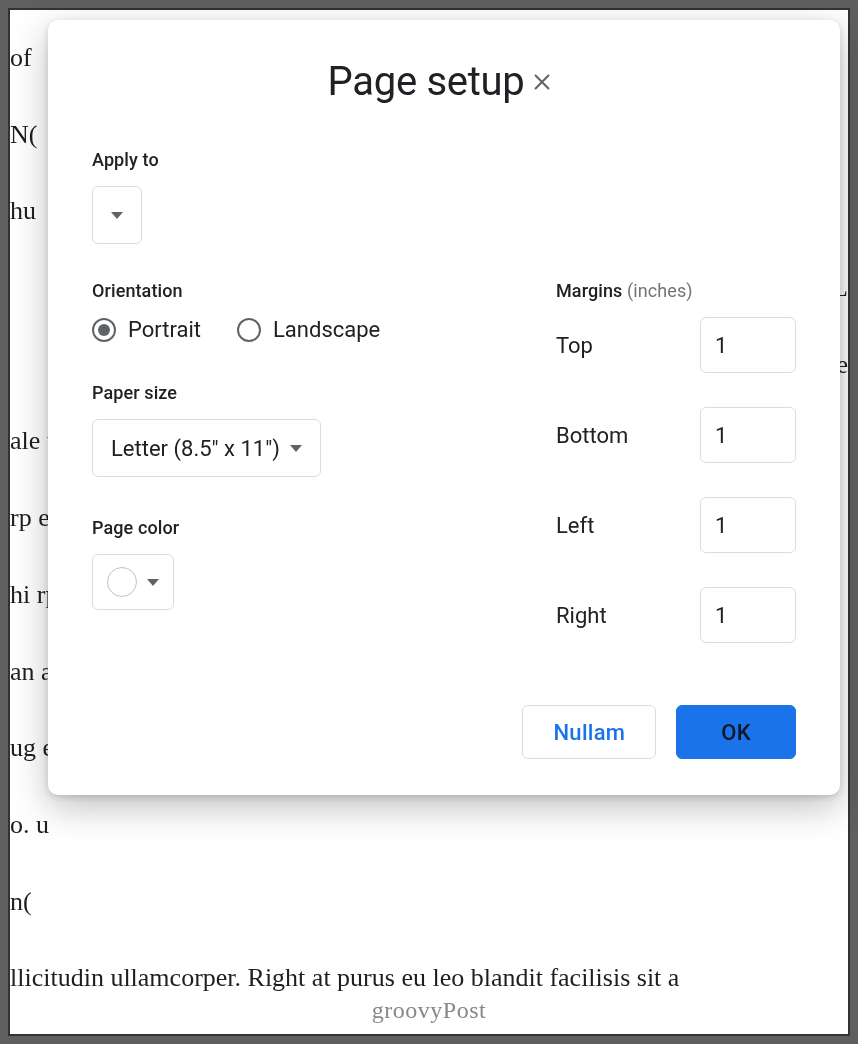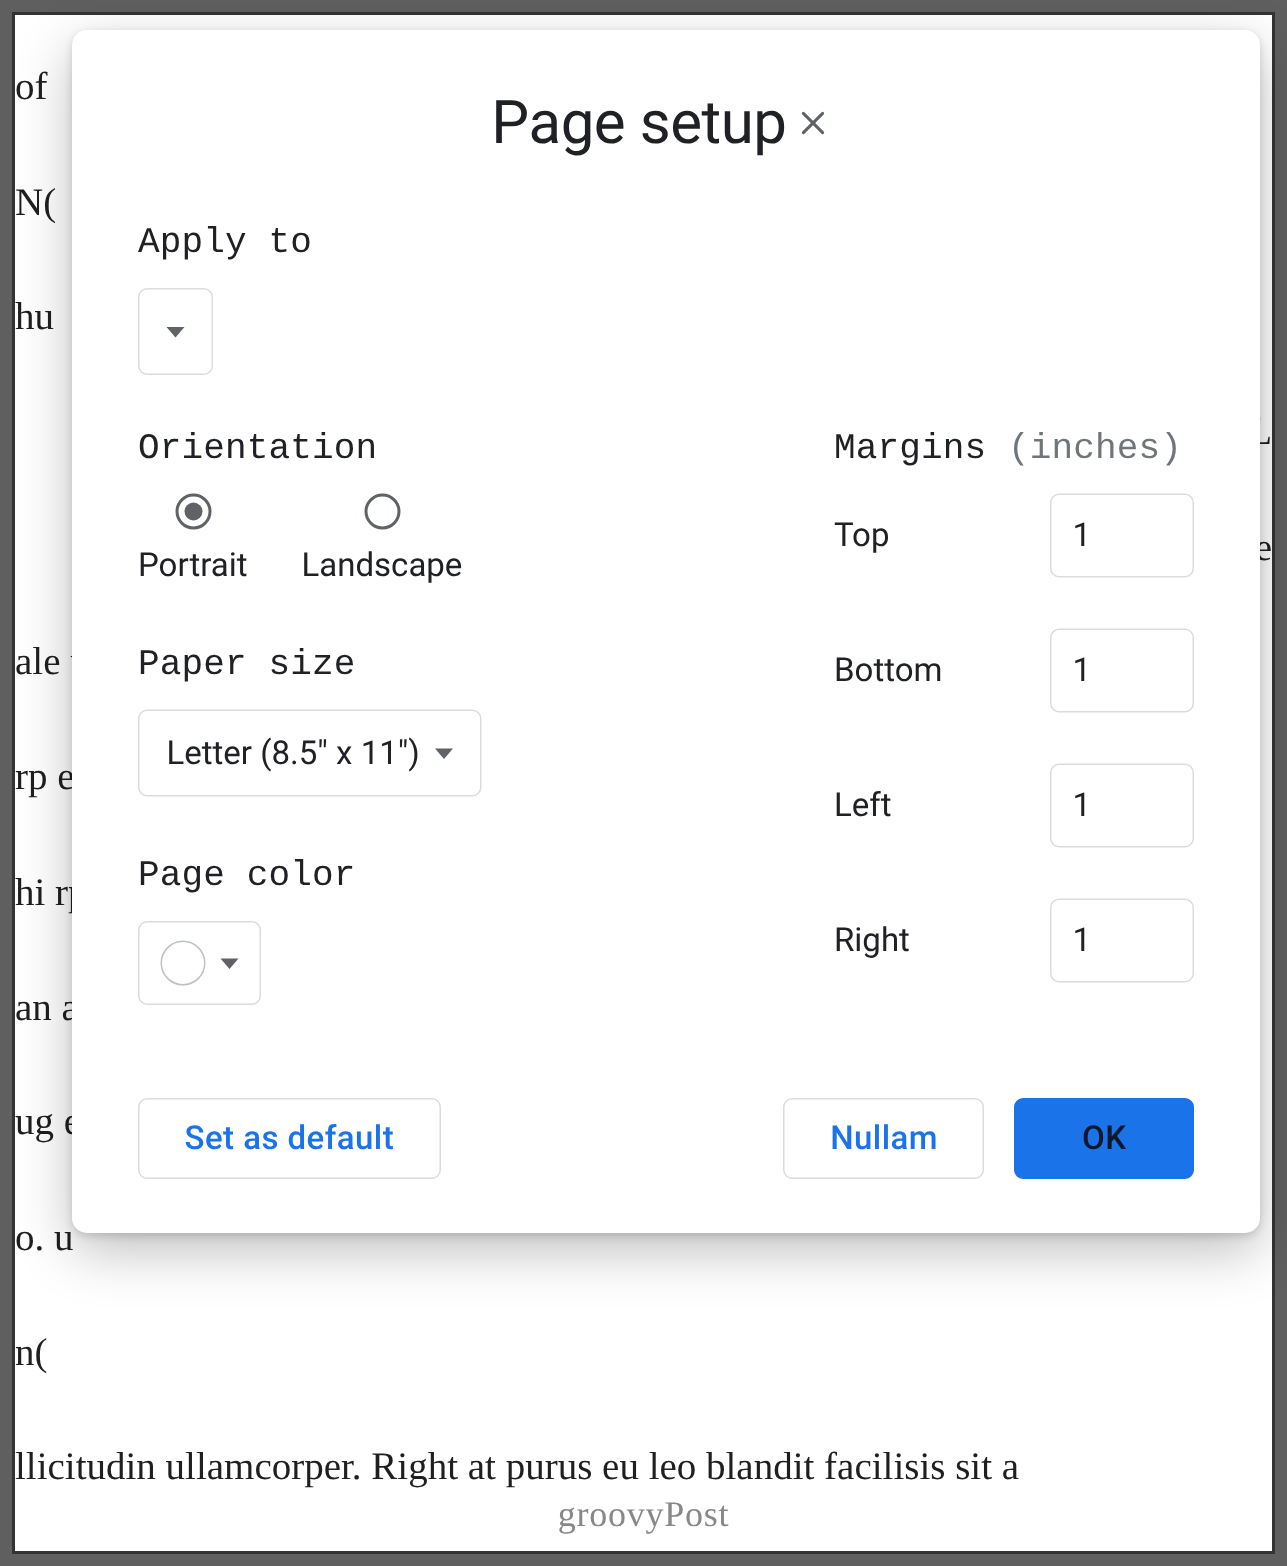--- a/index.html
+++ b/index.html
@@ -60,26 +60,25 @@
       letter-spacing: -0.3px;
     }
     .close-btn {
       width: 36px; height: 36px;
       display: flex; align-items: center; justify-content: center;
       cursor: pointer;
       color: #5f6368;
       border-radius: 50%;
     }
     .section-label {
-      font-size: 24px;
+      font-size: 18px;
       color: #202124;
       font-weight: 500;
       margin-bottom: 16px;
       letter-spacing: 0.1px;
-      font-family: Liberation Mono, monospace;
     }
     .section-label .unit { color: #70757a; font-weight: 400; }
     .dlg-body {
       display: flex;
       gap: 60px;
     }
     .col-left { flex: 1; min-width: 0; }
     .col-right { width: 240px; }
     .apply-block { margin-bottom: 36px; }
     .selectish {
@@ -107,21 +106,20 @@
       align-items: center;
       margin-top: 6px;
     }
     .radio {
       display: inline-flex;
       align-items: center;
       gap: 12px;
       font-size: 22px;
       color: #202124;
       cursor: pointer;
-      flex-direction: column;
     }
     .radio-outer {
       width: 24px; height: 24px;
       border: 2px solid #5f6368;
       border-radius: 50%;
       display: flex; align-items: center; justify-content: center;
     }
     .radio-inner {
       width: 12px; height: 12px;
       border-radius: 50%;
@@ -292,18 +290,17 @@
         <input class="margin-input" value="1" style="">
       </div>
       <div class="margin-row" style="margin-bottom:0">
         <span class="margin-row-label">Right</span>
         <input class="margin-input" value="1" style="">
       </div>
     </div>
   </div>
 
   <div class="dlg-footer">
-    <div class="btn btn-outline">Set as default</div>
     <div class="spacer"></div>
     <div class="btn btn-outline">Nullam</div>
     <div class="btn btn-primary">OK</div>
   </div>
 </div>
 
 </body></html>

